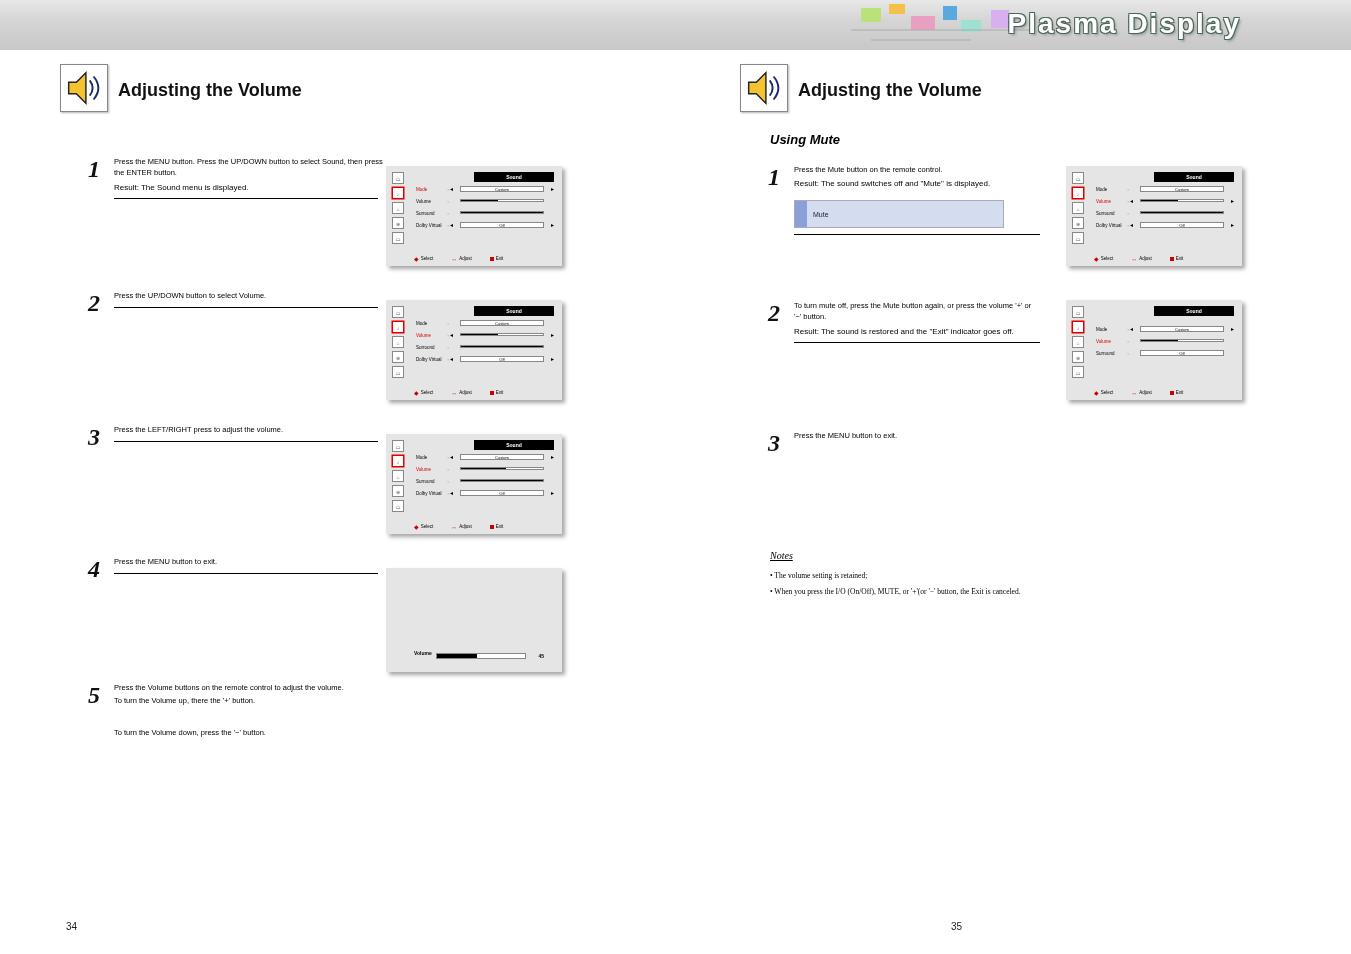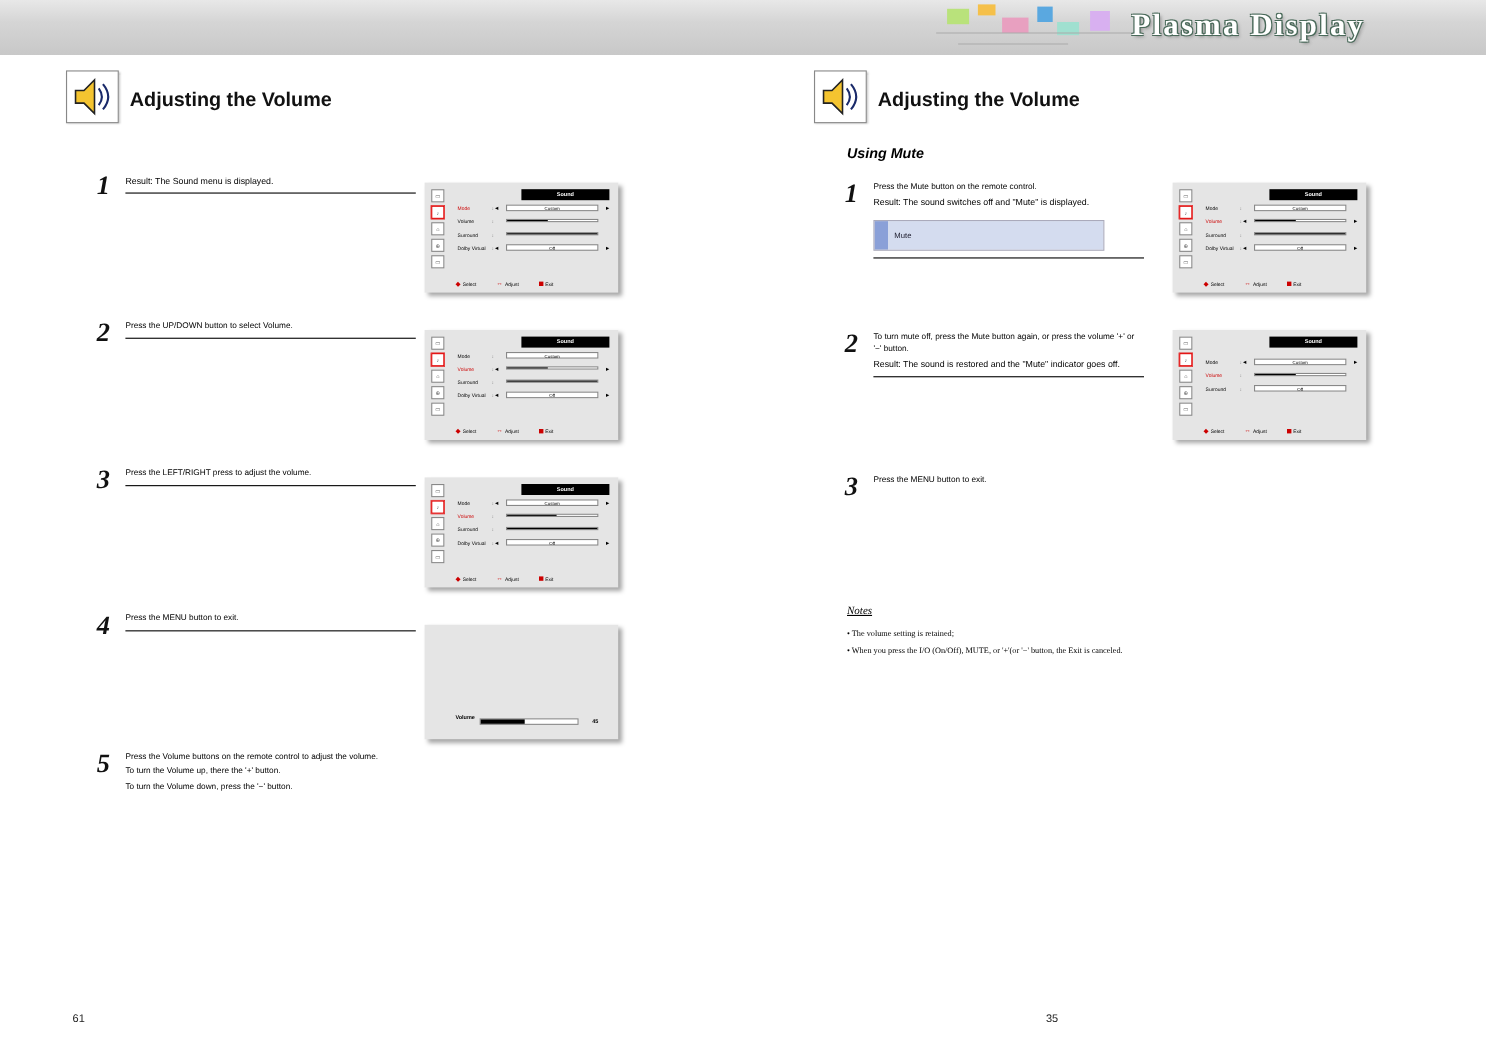--- a/index.html
+++ b/index.html
@@ -26,21 +26,21 @@
   }
   .header-title {
     position: absolute;
     right: 110px;
     top: 8px;
     font-size: 28px;
     font-weight: bold;
     letter-spacing: 2px;
     color: #fff;
     text-shadow: -1px -1px 0 #4a6a5a, 1px -1px 0 #4a6a5a, -1px 1px 0 #4a6a5a, 1px 1px 0 #4a6a5a, 2px 2px 3px rgba(0,0,0,0.3);
-    font-family: Liberation Serif, serif;
+    font-family: Liberation Sans, sans-serif;
   }
   .page {
     position: relative;
     width: 1072px;
     height: 900px;
   }
   .speaker-icon {
     position: absolute;
     width: 48px;
     height: 48px;
@@ -230,20 +230,22 @@
     <svg class="speaker-svg" viewBox="0 0 48 48">
       <polygon points="8,18 16,18 26,8 26,40 16,30 8,30" fill="#f4c430" stroke="#222" stroke-width="1.5"></polygon>
       <path d="M30,16 Q36,24 30,32" fill="none" stroke="#1a2a6a" stroke-width="2"></path>
       <path d="M34,12 Q44,24 34,36" fill="none" stroke="#1a2a6a" stroke-width="2"></path>
     </svg>
   </div>
   <div class="section-title col-left" style="left:118px; top:30px;">Adjusting the Volume</div>
 
   <div class="step-block" style="left:114px; top:106px;">
     <div class="step-num">1</div>
+    <p class="step-text">Press the MENU button.
+Press the UP/DOWN button to select Sound, then press the ENTER button.</p>
     <p class="step-label">Result: The Sound menu is displayed.</p>
     <hr class="step-hr">
   </div>
 
   <div class="step-block" style="left:114px; top:240px;">
     <div class="step-num">2</div>
     <p class="step-text">Press the UP/DOWN button to select Volume.</p>
     <hr class="step-hr">
   </div>
 
@@ -256,21 +258,21 @@
   <div class="step-block" style="left:114px; top:506px;">
     <div class="step-num">4</div>
     <p class="step-text">Press the MENU button to exit.</p>
     <hr class="step-hr" style="width:264px;">
   </div>
 
   <div class="step-block" style="left:114px; top:632px;">
     <div class="step-num">5</div>
     <p class="step-text">Press the Volume buttons on the remote control to adjust the volume.</p>
     <p class="step-text" style="margin-top:2px;">To turn the Volume up, there the '+' button.</p>
-    <p class="step-text" style="margin-top:2px;">To turn the Volume down, press the '−' button.</p>
+    <p class="step-text" style="margin-top:20px;">To turn the Volume down, press the '−' button.</p>
   </div>
 
   <div class="osd" style="left:386px; top:116px;">
     <div class="osd-title-bar">Sound</div>
     <div class="osd-iconcol">
       <div class="osd-icon">▭</div>
       <div class="osd-icon sel">♪</div>
       <div class="osd-icon">⌂</div>
       <div class="osd-icon">⊕</div>
       <div class="osd-icon">▭</div>
@@ -456,21 +458,21 @@
   </div>
 
   <div class="osd-vol" style="left:386px; top:518px;">
     <div class="osd-vol-label">Volume</div>
     <div class="osd-vol-track">
         <div class="osd-vol-fill"></div>
       </div>
     <div class="osd-vol-num">45</div>
   </div>
 
-  <div class="page-num" style="left:66px;">61</div>
+  <div class="page-num" style="left:66px;">34</div>
 
   <div class="speaker-icon" style="left:740px; top:14px;">
     <svg class="speaker-svg" viewBox="0 0 48 48">
       <polygon points="8,18 16,18 26,8 26,40 16,30 8,30" fill="#f4c430" stroke="#222" stroke-width="1.5"></polygon>
       <path d="M30,16 Q36,24 30,32" fill="none" stroke="#1a2a6a" stroke-width="2"></path>
       <path d="M34,12 Q44,24 34,36" fill="none" stroke="#1a2a6a" stroke-width="2"></path>
     </svg>
   </div>
   <div class="section-title" style="left:798px; top:30px;">Adjusting the Volume</div>
   <div style="position:absolute; left:770px; top:82px; font-size:13px; font-weight:bold; font-style:italic;">Using Mute</div>
@@ -481,21 +483,21 @@
     <p class="step-label">Result: The sound switches off and "Mute" is displayed.</p>
     <div class="mute-callout" style="position:relative; margin-top:12px;">
       <span>Mute</span>
     </div>
     <hr class="step-hr" style="width:246px;">
   </div>
 
   <div class="step-block" style="left:794px; top:250px; width:246px;">
     <div class="step-num">2</div>
     <p class="step-text">To turn mute off, press the Mute button again, or press the volume '+' or '−' button.</p>
-    <p class="step-label">Result: The sound is restored and the "Mute" indicator goes off.</p>
+    <p class="step-label">Result: The sound is restored and the "Exit" indicator goes off.</p>
     <hr class="step-hr" style="width:246px;">
   </div>
 
   <div class="step-block" style="left:794px; top:380px; width:246px;">
     <div class="step-num">3</div>
     <p class="step-text">Press the MENU button to exit.</p>
   </div>
 
   <div class="osd" style="left:1066px; top:116px;">
     <div class="osd-title-bar">Sound</div>

